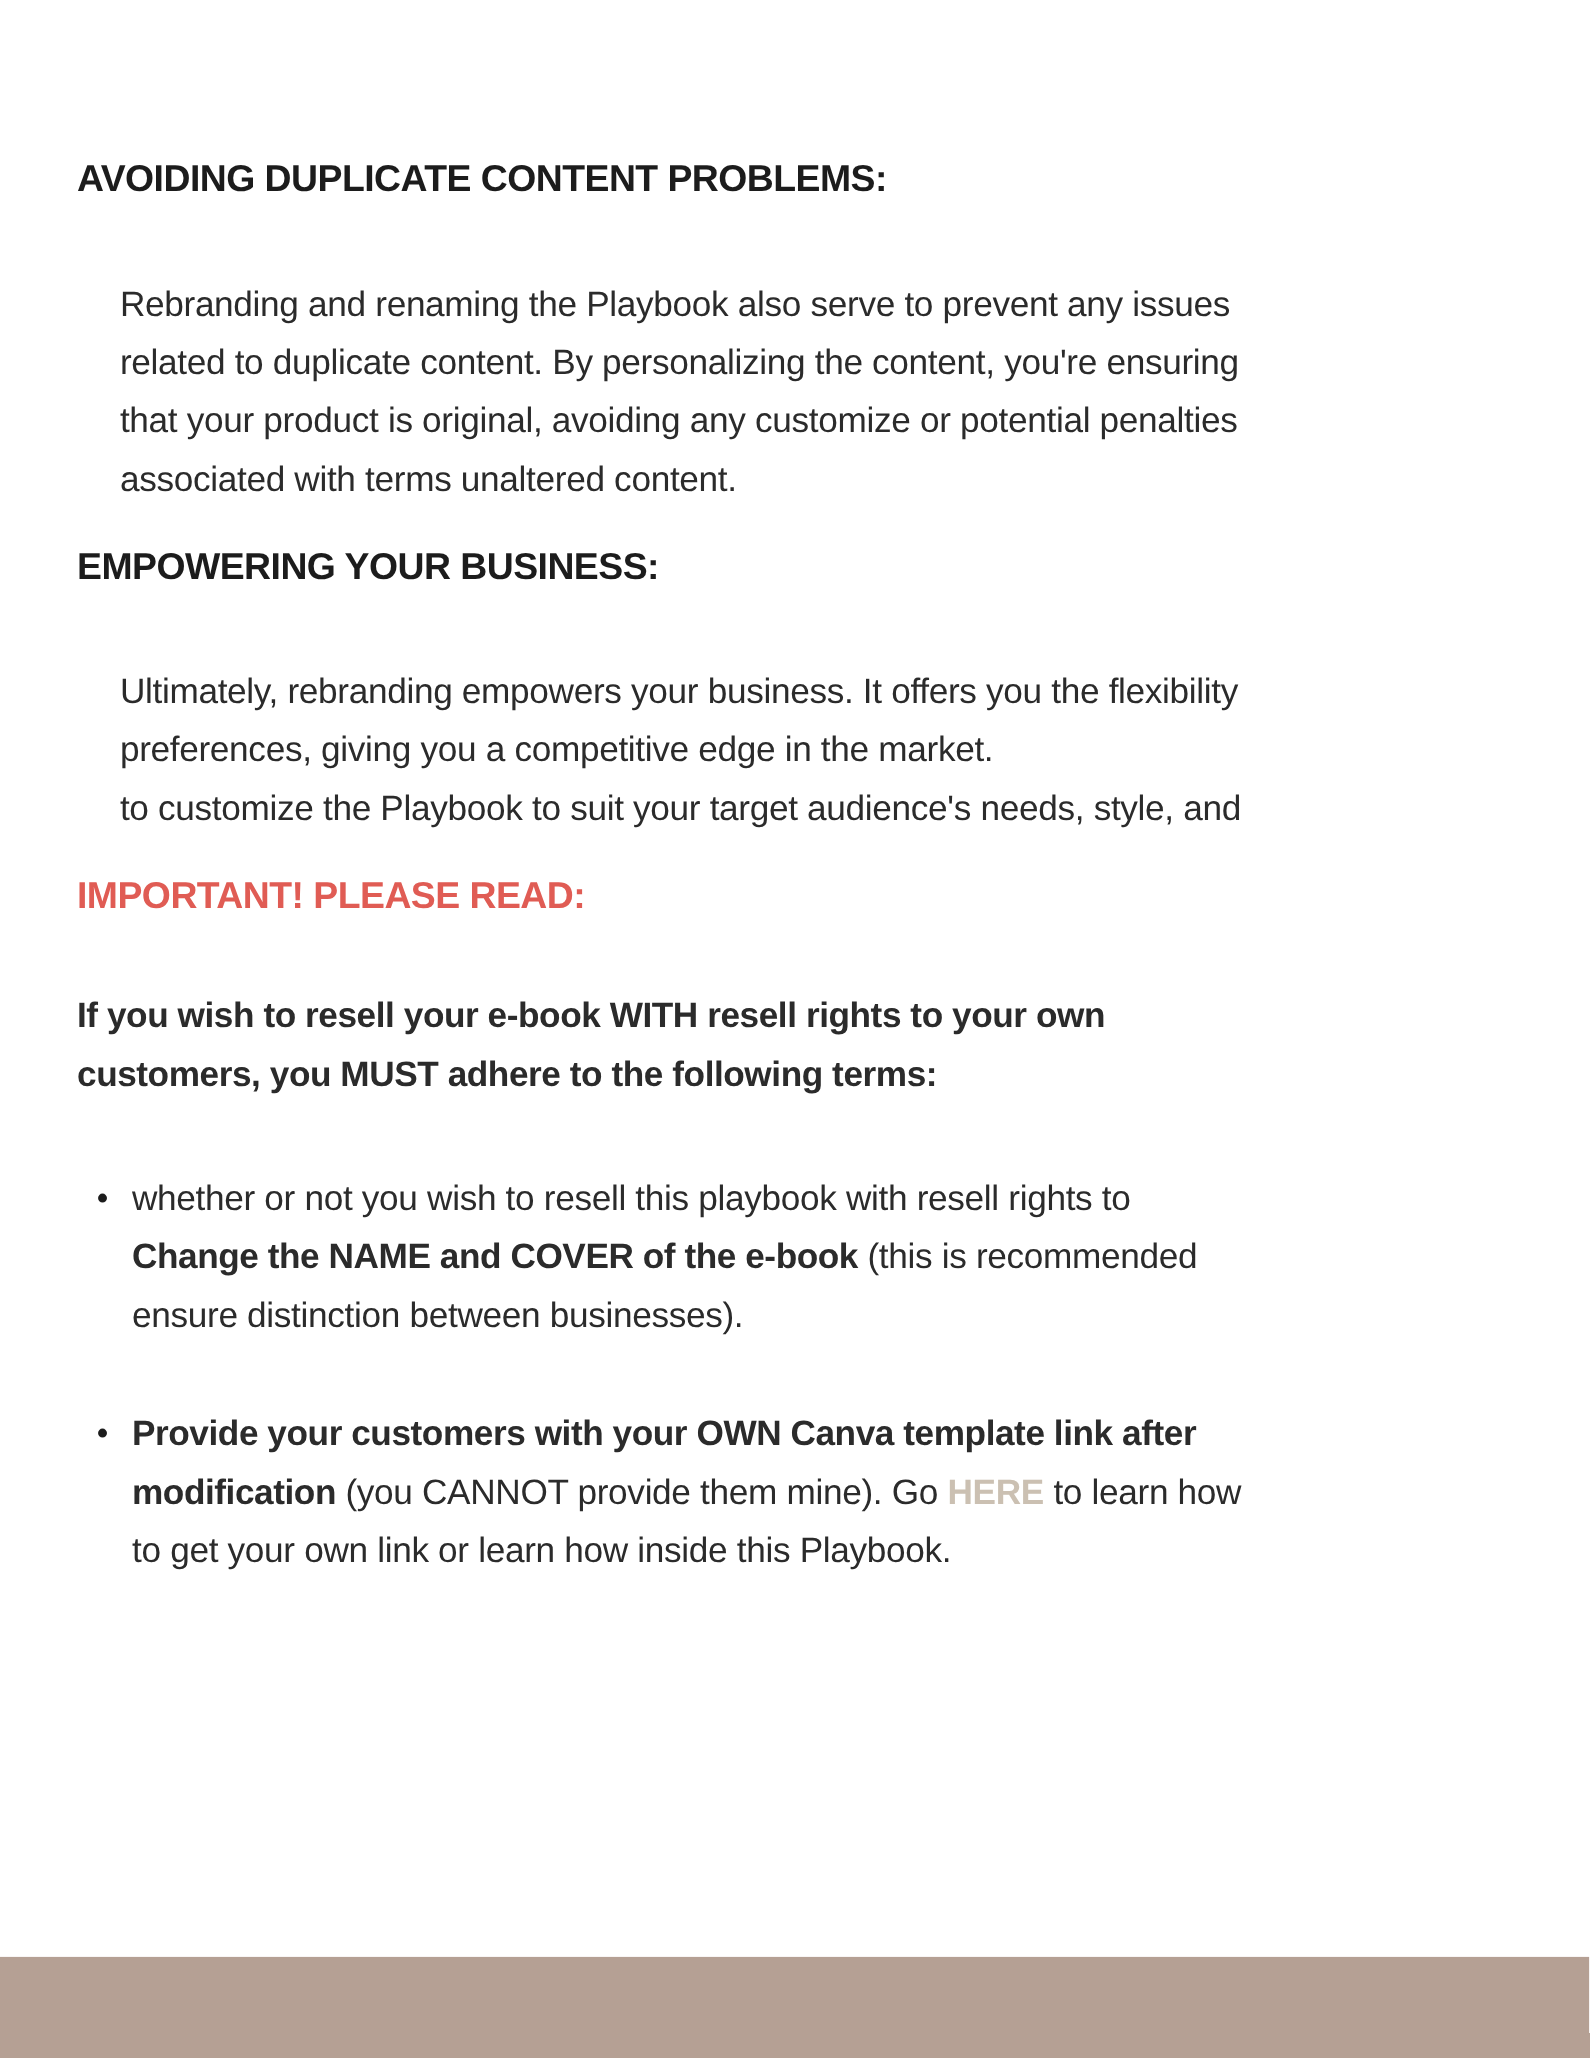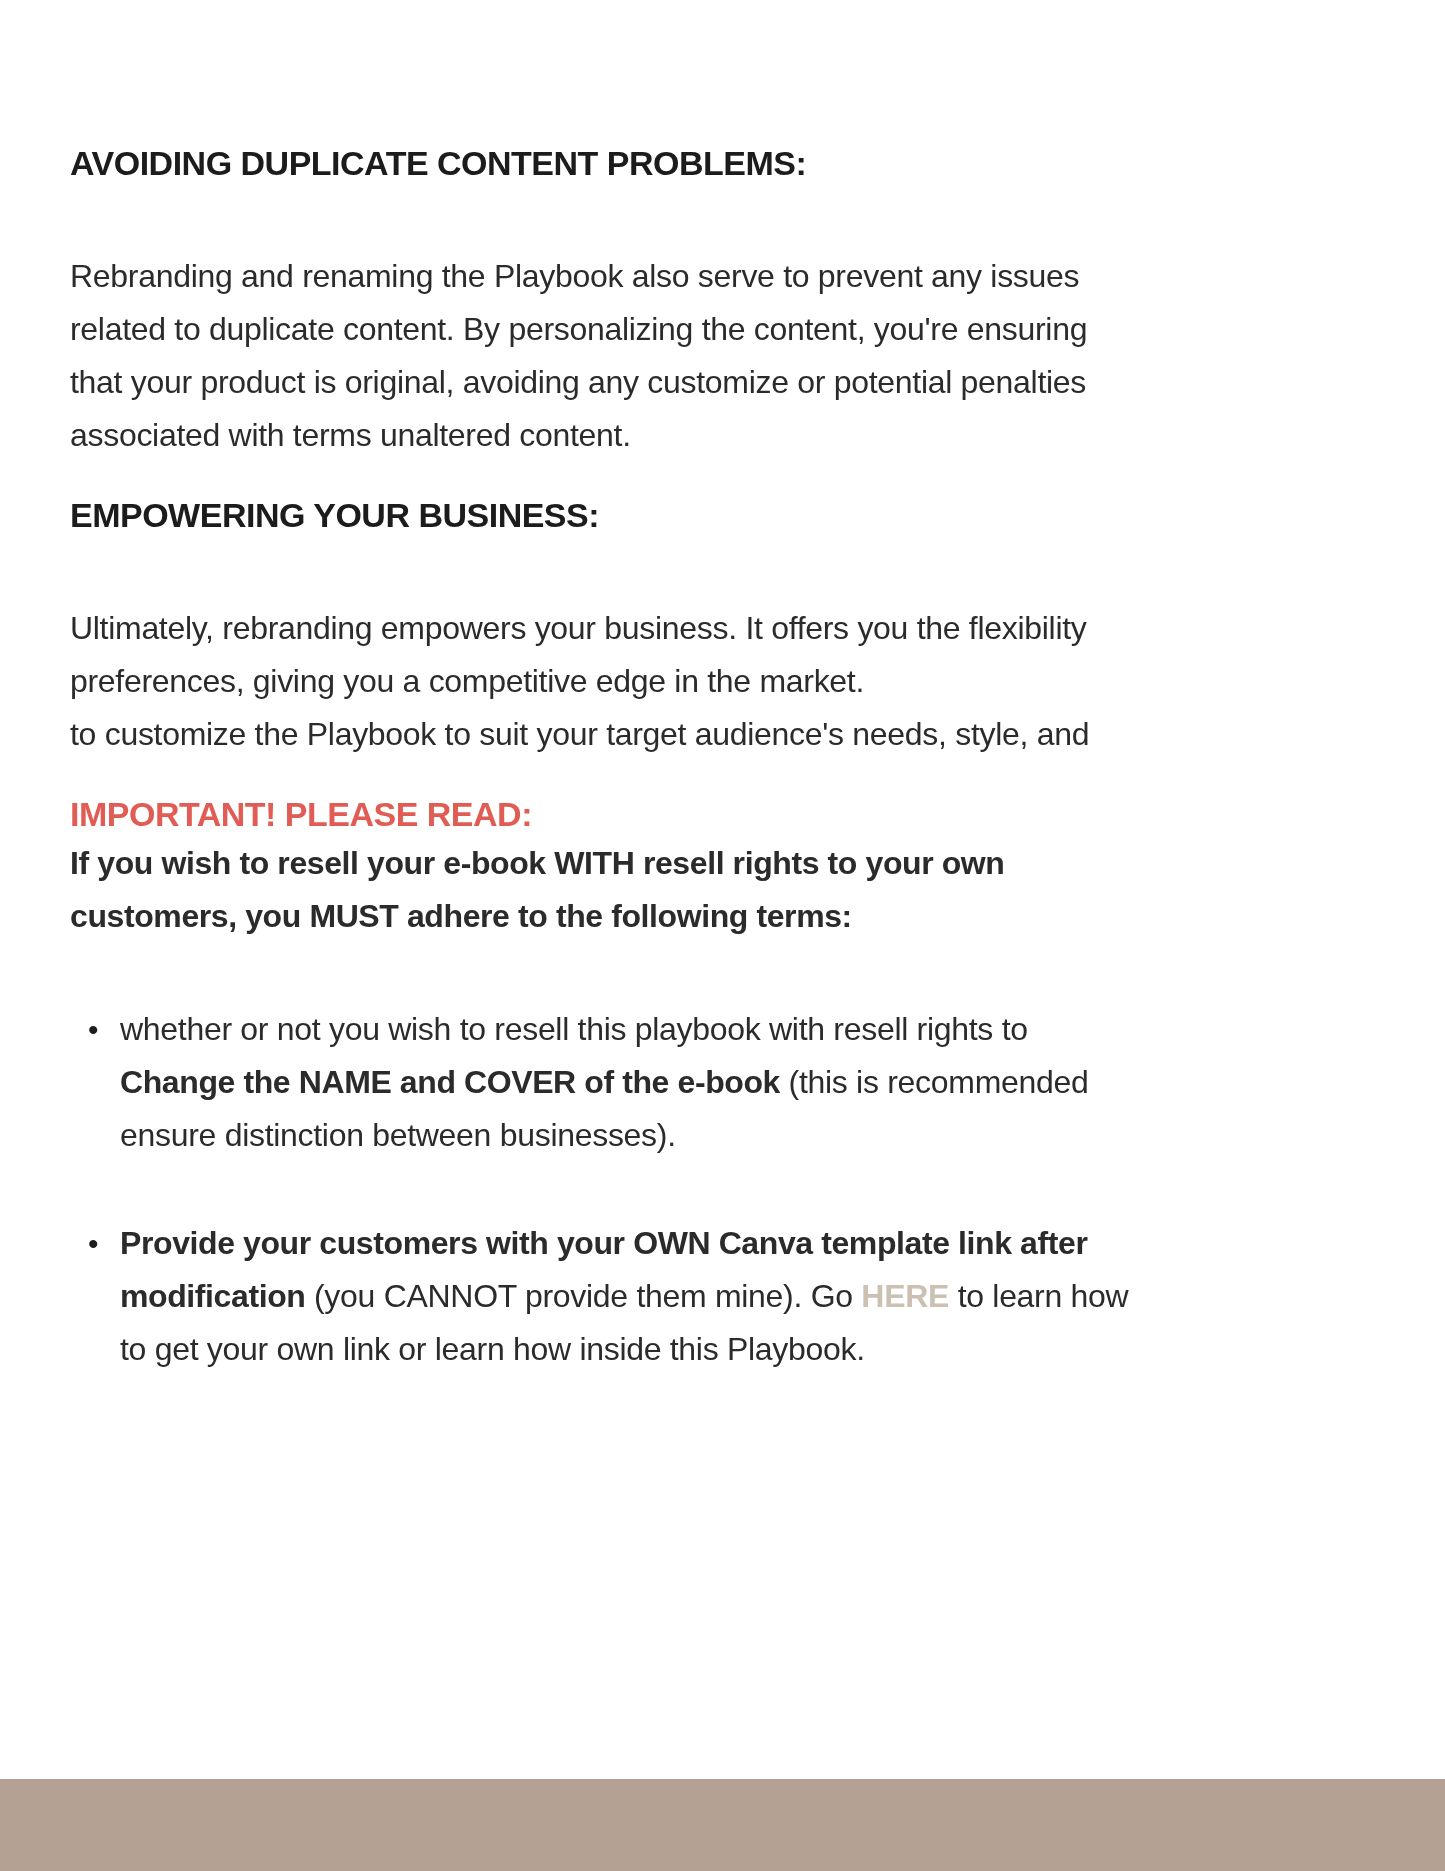--- a/index.html
+++ b/index.html
@@ -37,23 +37,23 @@
   }
   .body-text {
     font-size: 32px;
     line-height: 53px;
     letter-spacing: -0.3px;
     color: var(--body, #2b2b2b);
     font-weight: 400;
   }
   .line { display: block; white-space: pre-wrap; }
   .b { font-weight: 700; letter-spacing: -0.4px; }
-  .para-after-heading { margin-top: 64px; }
+  .para-after-heading { margin-top: 64px; margin-left: 39px; }
   .heading-gap { margin-top: 30px; }
-  .intro-gap { }
+  .intro-gap { margin-top: 60px; }
   .bullet-list {
     list-style: none;
     margin-top: 60px;
   }
   .bullet-item {
     position: relative;
     padding-left: 50px;
   }
   .bullet-item + .bullet-item { margin-top: 55px; }
   .bullet-marker {

